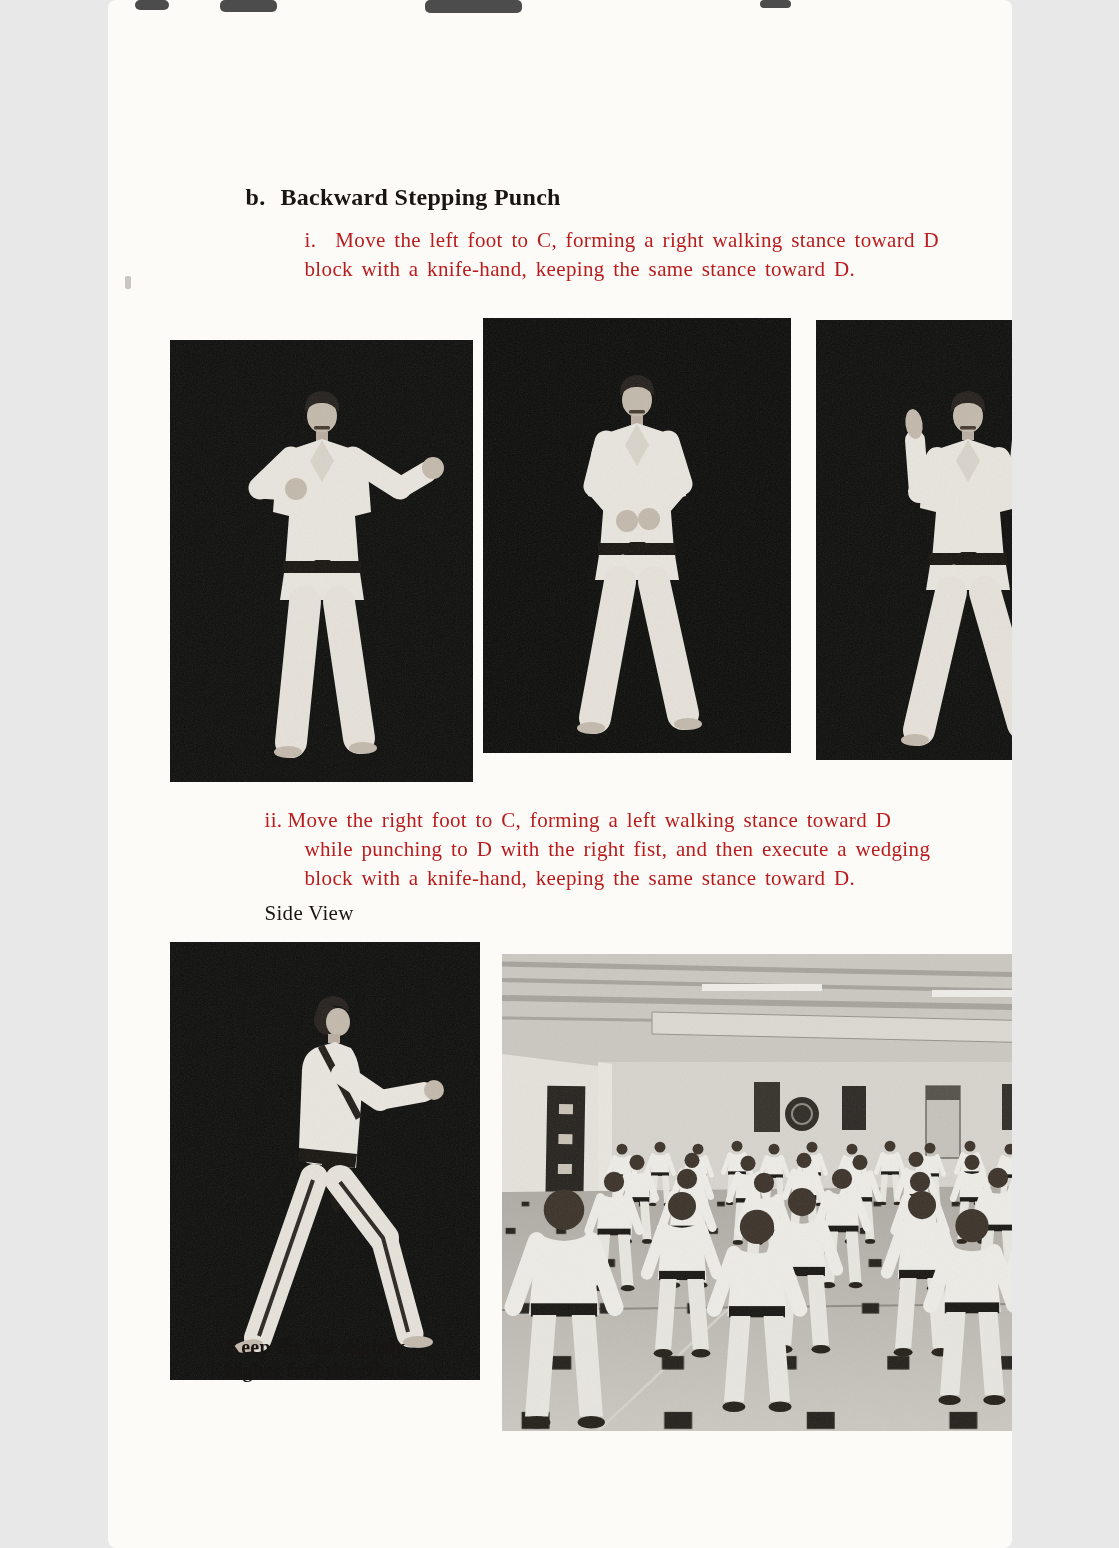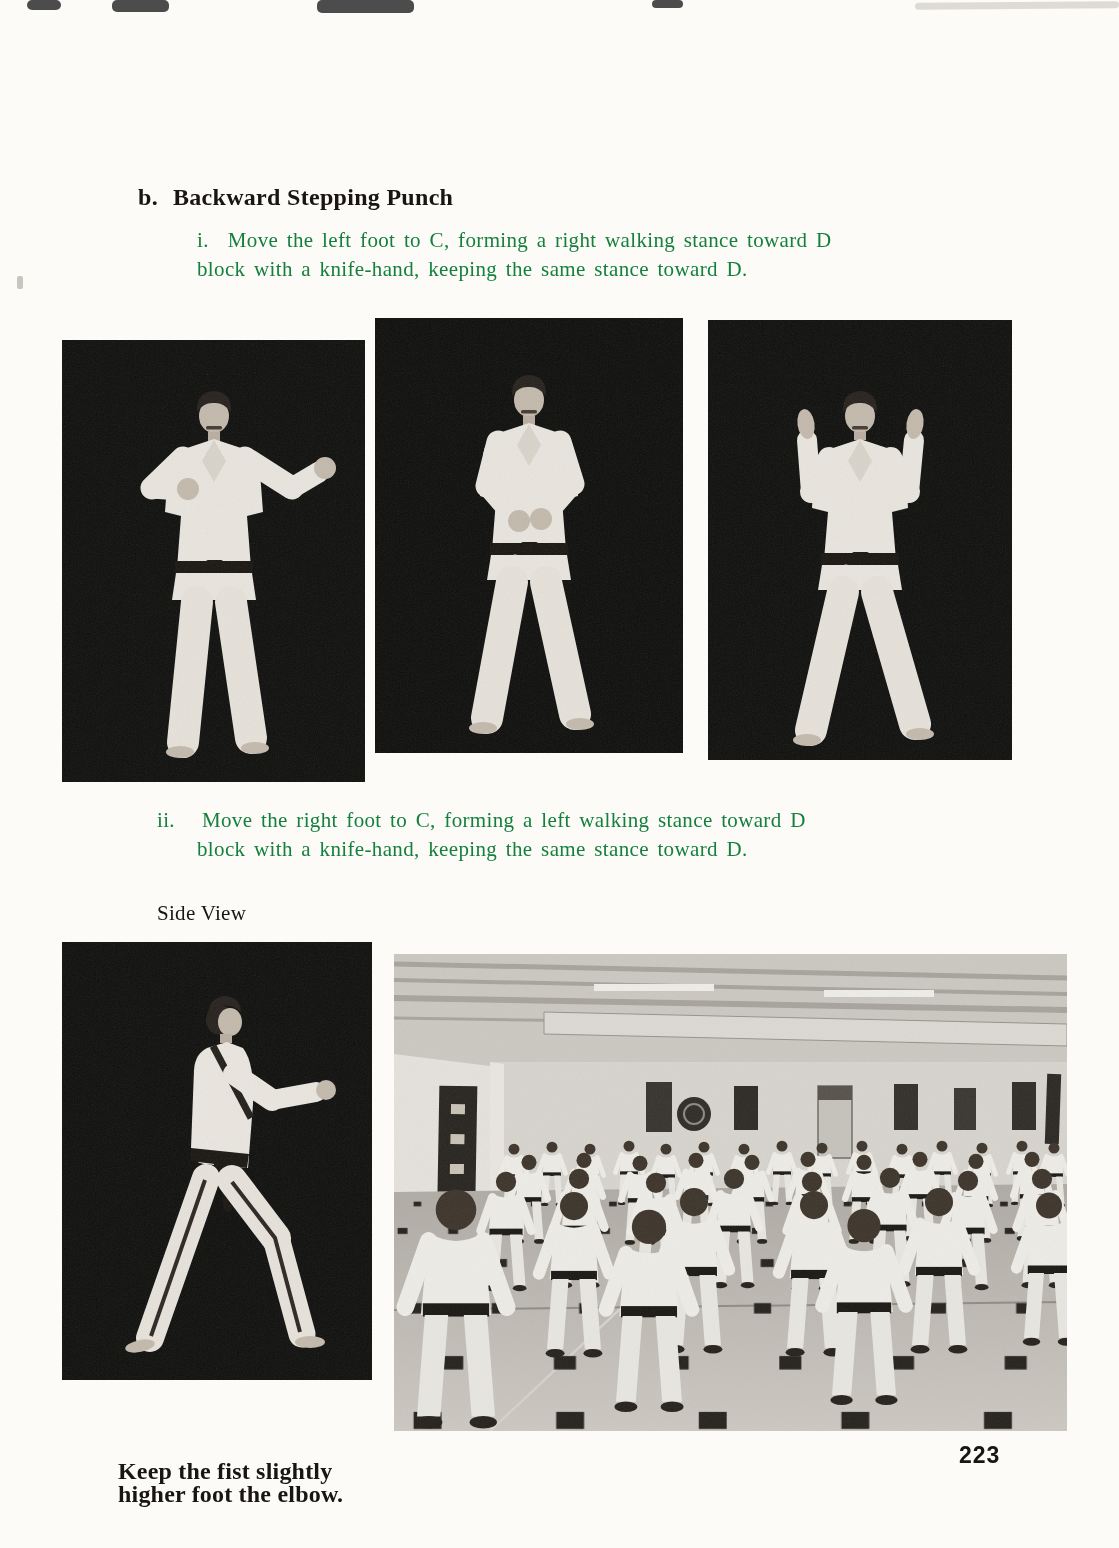--- a/index.html
+++ b/index.html
@@ -1,49 +1,50 @@
 <!DOCTYPE html>
 <html><head>
 <meta charset="utf-8">
 <style>
   html,body{margin:0;padding:0;}
   body{background:#e8e8e8;}
   .page{
     position:relative;
-    width:1119px;height:1548px;
+    width:904px;height:1548px;
     margin:0 auto;
     background:#fcfbf8;
     font-family:"Liberation Serif","DejaVu Serif",serif;
     color:#181512;
     overflow:hidden;
+    border-radius:8px;
   }
   .abs{position:absolute;}
   .artifact{background:#333;border-radius:5px;opacity:.88;}
   .artifact-streak{background:#d8d5d1;border-radius:4px;opacity:.85;transform:rotate(-.4deg);}
   .artifact-tick{background:#c9c6c1;border-radius:2px;}
   .heading{
     left:138px;top:184px;
     font-size:24px;font-weight:700;letter-spacing:.3px;
     white-space:nowrap;
   }
   .heading .hl{margin-right:15px;}
   .step{
     left:197px;
     font-size:21px;line-height:29px;letter-spacing:.35px;word-spacing:3px;
-    white-space:nowrap;color:#15803d;
+    white-space:nowrap;color:#b91c1c;
   }
   .step .lbl{font-weight:400;margin-right:19px;}
-  .step2 .lbl{margin-left:-40px;margin-right:27px;}
+  .step2 .lbl{margin-left:-40px;margin-right:5px;}
   .sideview{
     left:157px;top:901px;
     font-size:21px;font-weight:400;letter-spacing:.3px;
   }
   .caption{
-    left:118px;top:1460px;
-    font-size:24px;font-weight:700;line-height:23px;letter-spacing:.2px;
+    left:118px;top:1336px;
+    font-size:20px;font-weight:700;line-height:23px;letter-spacing:.2px;
     white-space:nowrap;
   }
   .pagenum{
     left:959px;top:1442px;
     font-family:"Liberation Sans","DejaVu Sans",sans-serif;
     font-size:23px;font-weight:700;letter-spacing:1px;
   }
   .photo{background:#0d0d0c;overflow:hidden;}
   .photo svg{display:block;width:100%;height:100%;}
   .hiddendefs{position:absolute;width:0;height:0;overflow:hidden;}
@@ -176,20 +177,21 @@
         <path d="M169,272 L207,404" stroke="#e6e2da" stroke-width="32" stroke-linecap="round" fill="none"></path>
         <ellipse cx="99" cy="420" rx="14" ry="6" fill="#c3b9ac"></ellipse>
         <ellipse cx="212" cy="414" rx="14" ry="6" fill="#c3b9ac"></ellipse>
       </g>
       <rect width="304" height="440" filter="url(#grain)" opacity="0.12"></rect>
     </svg>
   </div>
 
   <div class="abs step step2" style="top:806px;">
     <div><span class="lbl">ii.</span><span>Move the right foot to C, forming a left walking stance toward D</span></div>
+    <div>while punching to D with the right fist, and then execute a wedging</div>
     <div>block with a knife-hand, keeping the same stance toward D.</div>
   </div>
 
   <div class="abs sideview">Side View</div>
 
   <div class="abs photo" style="left:62px;top:942px;width:310px;height:438px;">
     <svg viewBox="0 0 310 438">
       <rect width="310" height="438" fill="#0d0d0c"></rect>
       <g>
         <ellipse cx="158" cy="78" rx="14" ry="15" fill="#241f1b"></ellipse>

